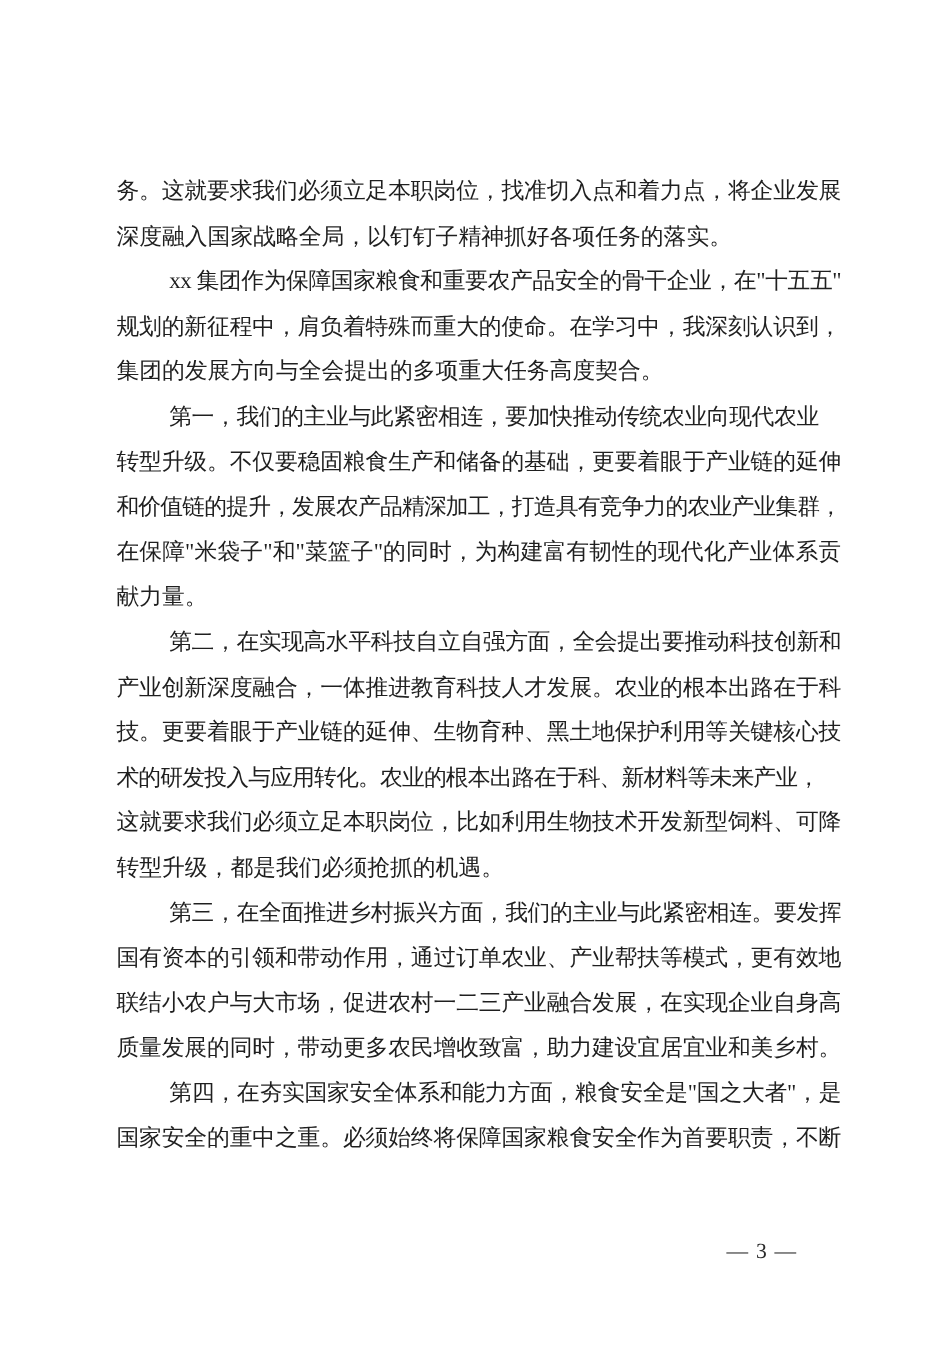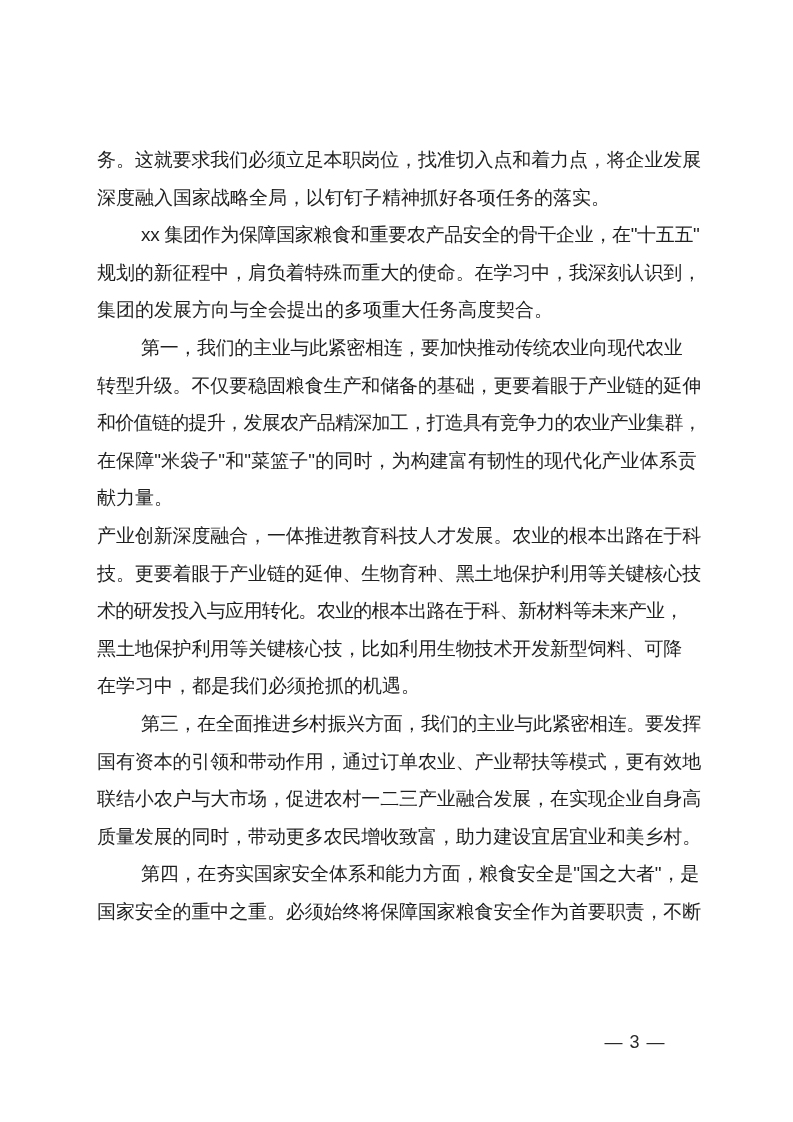--- a/index.html
+++ b/index.html
@@ -6,21 +6,21 @@
     margin: 0;
     padding: 0;
     background: #ffffff;
   }
   .page {
     position: relative;
     width: 793px;
     height: 1122px;
     background: #ffffff;
     overflow: hidden;
-    font-family: Liberation Sans, sans-serif;
+    font-family: Liberation Serif, serif;
     color: #1f1f1f;
   }
   .doc-body {
     position: absolute;
     left: 97px;
     top: 141px;
     width: 604px;
   }
   .line {
     height: 37.6px;
@@ -54,25 +54,26 @@
       <div class="line"><span style="letter-spacing: -0.125px;">务。这就要求我们必须立足本职岗位，找准切入点和着力点，将企业发展</span></div>
       <div class="line"><span>深度融入国家战略全局，以钉钉子精神抓好各项任务的落实。</span></div>
       <div class="line indent"><span style="letter-spacing: -0.341383px;">xx 集团作为保障国家粮食和重要农产品安全的骨干企业，在"十五五"</span></div>
       <div class="line"><span style="letter-spacing: -0.125px;">规划的新征程中，肩负着特殊而重大的使命。在学习中，我深刻认识到，</span></div>
       <div class="line"><span>集团的发展方向与全会提出的多项重大任务高度契合。</span></div>
       <div class="line indent"><span style="letter-spacing: -0.333333px;">第一，我们的主业与此紧密相连，要加快推动传统农业向现代农业</span></div>
       <div class="line"><span style="letter-spacing: -0.125px; margin-top: 41px;">转型升级。不仅要稳固粮食生产和储备的基础，更要着眼于产业链的延伸</span></div>
       <div class="line"><span style="letter-spacing: -0.69697px;">和价值链的提升，发展农产品精深加工，打造具有竞争力的农业产业集群，</span></div>
       <div class="line"><span style="letter-spacing: 0.0873162px;">在保障"米袋子"和"菜篮子"的同时，为构建富有韧性的现代化产业体系贡</span></div>
       <div class="line"><span>献力量。</span></div>
+      <div class="line indent"><span style="letter-spacing: -0.333333px;">第二，在实现高水平科技自立自强方面，全会提出要推动科技创新和</span></div>
       <div class="line"><span style="letter-spacing: -0.125px; text-align: right;">产业创新深度融合，一体推进教育科技人才发展。农业的根本出路在于科</span></div>
       <div class="line"><span style="letter-spacing: -0.125px;">技。更要着眼于产业链的延伸、生物育种、黑土地保护利用等关键核心技</span></div>
       <div class="line"><span style="letter-spacing: -0.69697px;">术的研发投入与应用转化。农业的根本出路在于科、新材料等未来产业，</span></div>
-      <div class="line"><span style="letter-spacing: -0.125px;">黑土地保护利用等关键核心技，比如利用生物技术开发新型饲料、可降</span></div>
-      <div class="line"><span>在学习中，都是我们必须抢抓的机遇。</span></div>
+      <div class="line"><span style="letter-spacing: -0.125px;">这就要求我们必须立足本职岗位，比如利用生物技术开发新型饲料、可降</span></div>
+      <div class="line"><span>转型升级，都是我们必须抢抓的机遇。</span></div>
       <div class="line indent"><span style="letter-spacing: -0.333333px;">第三，在全面推进乡村振兴方面，我们的主业与此紧密相连。要发挥</span></div>
       <div class="line"><span style="letter-spacing: -0.125px;">国有资本的引领和带动作用，通过订单农业、产业帮扶等模式，更有效地</span></div>
       <div class="line"><span style="letter-spacing: -0.125px;">联结小农户与大市场，促进农村一二三产业融合发展，在实现企业自身高</span></div>
       <div class="line"><span style="letter-spacing: -0.125px;">质量发展的同时，带动更多农民增收致富，助力建设宜居宜业和美乡村。</span></div>
       <div class="line indent"><span style="letter-spacing: -0.210181px;">第四，在夯实国家安全体系和能力方面，粮食安全是"国之大者"，是</span></div>
       <div class="line"><span style="letter-spacing: -0.125px;">国家安全的重中之重。必须始终将保障国家粮食安全作为首要职责，不断</span></div>
     </div>
   <div class="page-number">— 3 —</div>
 </div>
 

